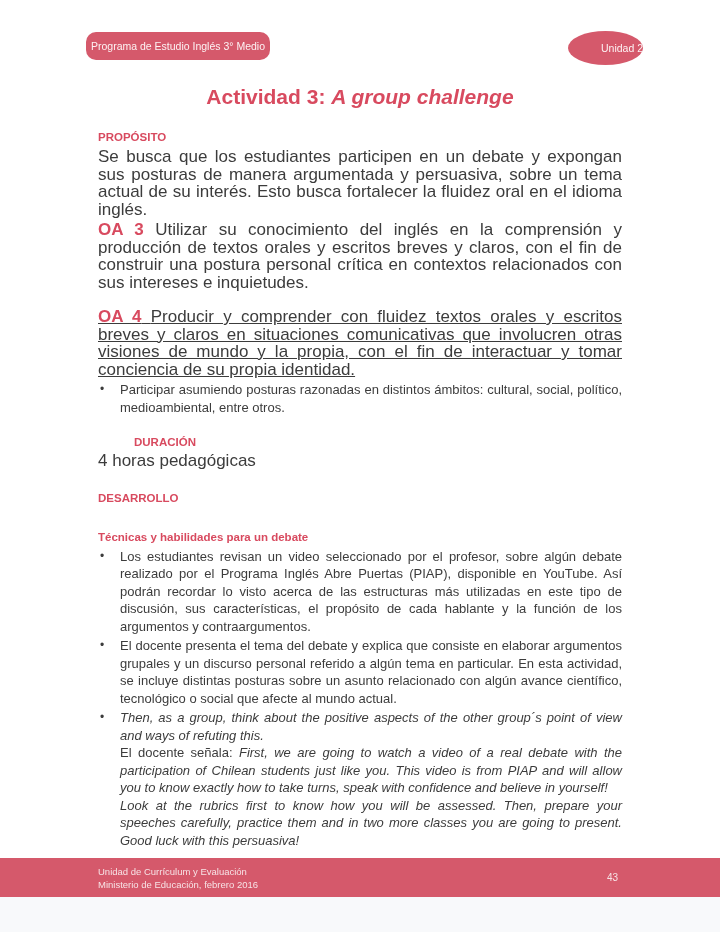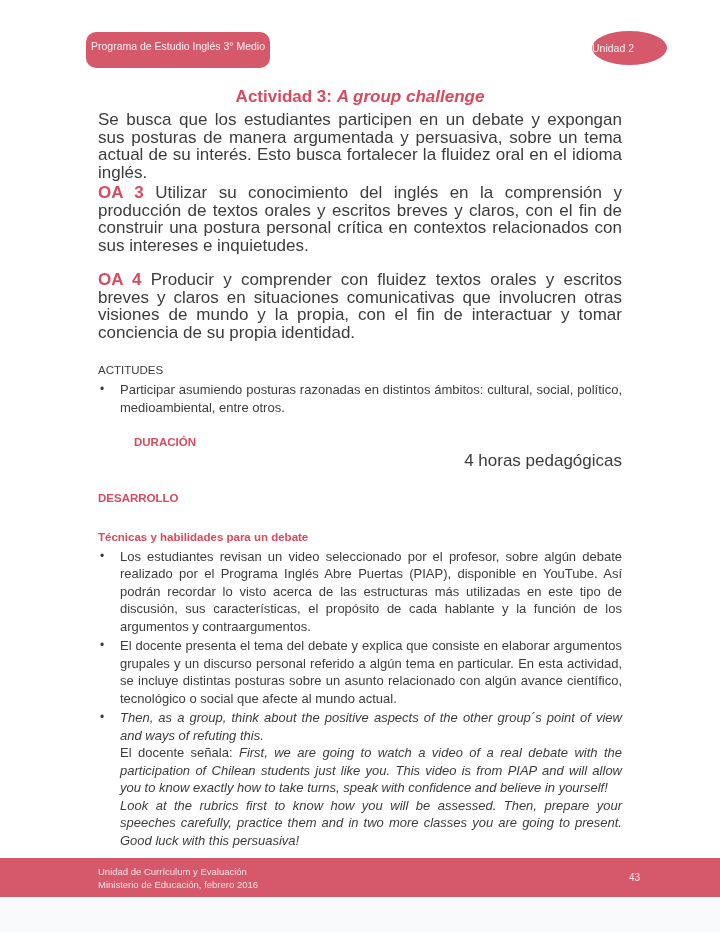--- a/index.html
+++ b/index.html
@@ -12,36 +12,36 @@
   .page {
     position:relative;
     width:720px; height:932px;
     background:#ffffff;
     overflow:hidden;
   }
   
   .header { position:relative; height:66px; }
   .badge-program {
     position:absolute; left:86px; top:32px;
-    width:184px; height:36px;
+    width:184px; height:28px;
     background:#d5596b; color:#fdf2f3;
     border-radius:10px;
     font-size:10.5px; line-height:28px; text-align:center;
   }
   .badge-unit {
-    position:absolute; left:592px; top:31px;
+    position:absolute; left:568px; top:31px;
     width:75px; height:34px;
     background:#d5596b; color:#fdf2f3;
     border-radius:50%;
-    font-size:10.5px; line-height:34px; text-align:left;
+    font-size:10.5px; line-height:34px; text-align:right;
   }
   .title {
     margin-top:20px;
     text-align:center;
-    font-size:17px; font-weight:bold;
+    font-size:21px; font-weight:bold;
     color:#d84a5f;
     line-height:22px;
   }
   .title em { font-style:italic; }
   .content { padding:0 98px; }
   .red-heading {
     margin-top:22px;
     font-size:11.5px; font-weight:bold;
     color:#d84a5f; line-height:15px;
   }
@@ -60,22 +60,22 @@
   .red-subheading {
     margin-top:24px;
     font-size:11.5px; font-weight:bold;
     color:#d84a5f; line-height:15px;
   }
   .body-text {
     margin-top:3px;
     font-size:17px; line-height:17.5px;
     text-align:justify;
   }
-  .body-text.mt-oa { margin-top:17px; }
-  .body-text.mt-xs { margin-top:2px; text-align:right; }
+  .body-text.mt-oa { margin-top:17px;text-decoration:underline; }
+  .body-text.mt-xs { margin-top:2px; text-align:left; }
   .oa-label { color:#d84a5f; font-weight:bold; }
   ul.bullets {
     margin-top:3px;
     list-style:none;
   }
   ul.bullets li {
     position:relative;
     padding-left:22px;
     margin-bottom:2px;
     font-size:13px; line-height:17.5px;
@@ -86,21 +86,21 @@
     position:absolute; left:2px; top:0;
     font-size:12px;
   }
   .quote-p { margin:0; }
   .quote-p em { font-style:italic; }
   
   .footer {
     position:absolute; left:0; right:0; top:858px; height:39px;
     background:#d5596b;
     display:flex; align-items:center; justify-content:space-between;
-    padding:0 80px 0 98px;
+    padding:0 102px 0 98px;
     color:#f7e3e6;
   }
   .footer-left { font-size:9.5px; line-height:13px; }
   .footer-page { font-size:10px; }
   .below-footer {
     position:absolute; left:0; right:0; top:897px; bottom:0;
     background:#f8f9fb;
   }
 </style>
 </head>
@@ -110,26 +110,26 @@
 
   <header class="header">
     <div class="badge-program">Programa de Estudio Inglés 3° Medio</div>
     <div class="badge-unit">Unidad 2</div>
   </header>
 
   <h1 class="title"><span>Actividad 3: </span><em>A group challenge</em></h1>
 
   <main class="content">
 
+    <h2 class="red-heading">PROPÓSITO</h2>
     <p class="body-text">Se busca que los estudiantes participen en un debate y expongan sus posturas de manera argumentada y persuasiva, sobre un tema actual de su interés. Esto busca fortalecer la fluidez oral en el idioma inglés.</p>
 
     <p class="body-text"><span class="oa-label">OA 3</span> <span>Utilizar su conocimiento del inglés en la comprensión y producción de textos orales y escritos breves y claros, con el fin de construir una postura personal crítica en contextos relacionados con sus intereses e inquietudes.</span></p>
     <p class="body-text mt-oa"><span class="oa-label">OA 4</span> <span>Producir y comprender con fluidez textos orales y escritos breves y claros en situaciones comunicativas que involucren otras visiones de mundo y la propia, con el fin de interactuar y tomar conciencia de su propia identidad.</span></p>
 
-    <h2 class="dark-heading">ACTITUDES</h2>
     <ul class="bullets">
       <li><span>Participar asumiendo posturas razonadas en distintos ámbitos: cultural, social, político, medioambiental, entre otros.</span></li>
     </ul>
 
     <h2 class="red-heading mt-sm">DURACIÓN</h2>
     <p class="body-text mt-xs">4 horas pedagógicas</p>
 
     <h2 class="red-heading mt-md">DESARROLLO</h2>
 
     <h3 class="red-subheading">Técnicas y habilidades para un debate</h3>

